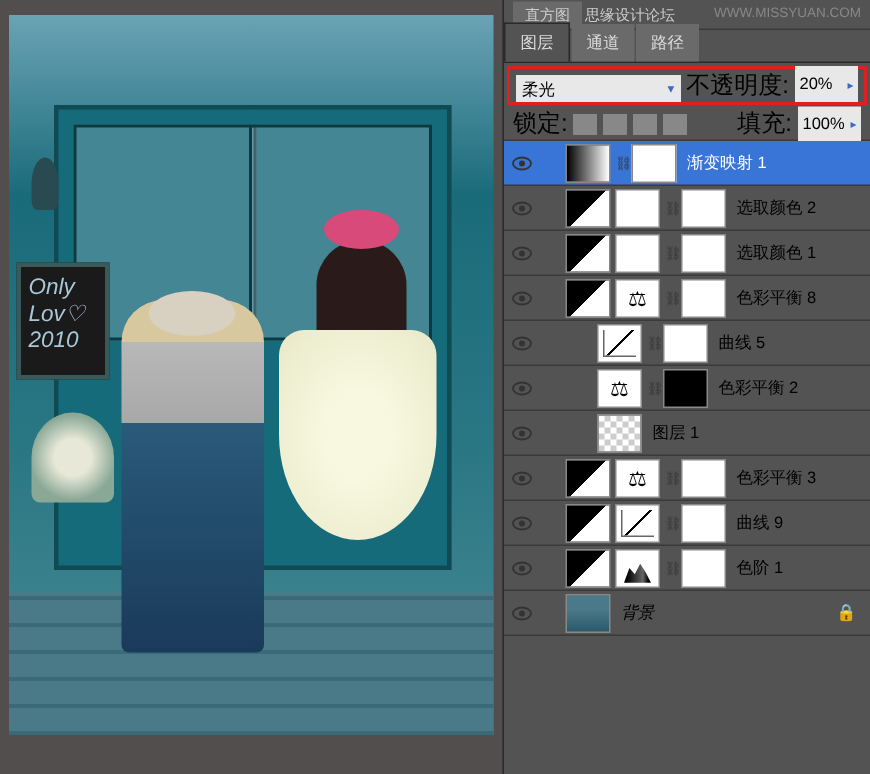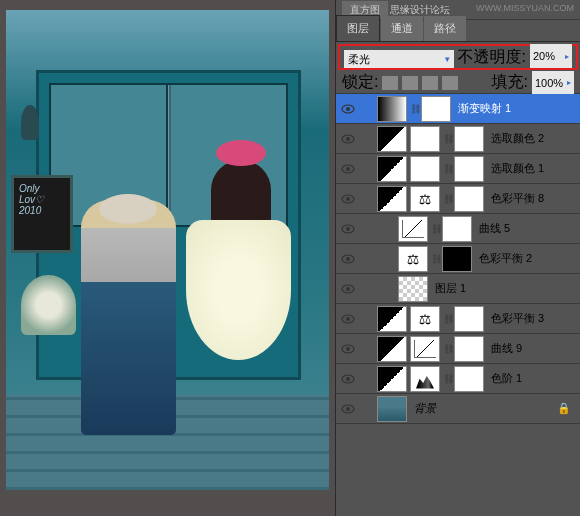--- a/index.html
+++ b/index.html
@@ -3,21 +3,21 @@
 <meta charset="utf-8">
 <style>
 *{margin:0;padding:0;box-sizing:border-box;font-family:"Microsoft YaHei","SimSun",sans-serif}
 body{background:#393939;width:580px;height:516px;overflow:hidden;font-size:11px;color:#000}
 .app{display:flex;height:100%}
 .canvas{width:335px;height:516px;background:#534e4e;display:flex;align-items:flex-start;justify-content:center;padding:4px 0}
 .photo{width:323px;height:480px;background:linear-gradient(180deg,#6aa3b5 0%,#1a6b7a 25%,#2a7784 60%,#4a8a96 100%);position:relative;overflow:hidden;margin-top:6px}
 .door{position:absolute;top:60px;left:30px;width:265px;height:310px;background:#156b7a;border:3px solid #104a54}
 .door::before{content:"";position:absolute;top:10px;left:10px;width:118px;height:140px;background:rgba(180,200,210,.3);border:2px solid #0d3a42}
 .door::after{content:"";position:absolute;top:10px;right:10px;width:118px;height:140px;background:rgba(180,200,210,.3);border:2px solid #0d3a42}
-.board{position:absolute;top:165px;left:5px;width:62px;height:78px;background:#1a1a1a;border:3px solid #3a5a5a;color:#a8c8d8;font-size:10px;padding:5px;font-style:italic}
+.board{position:absolute;top:165px;left:5px;width:62px;height:78px;background:#1a1a1a;border:3px solid #3a5a5a;color:#a8c8d8;font-size:15px;padding:5px;font-style:italic}
 .lamp{position:absolute;top:95px;left:15px;width:18px;height:35px;background:#2a4a52;border-radius:50% 50% 20% 20%}
 .flowers{position:absolute;bottom:155px;left:15px;width:55px;height:60px;background:radial-gradient(circle,#e8e8d8 30%,#8aa896 70%);border-radius:50% 50% 10% 10%}
 .man{position:absolute;bottom:55px;left:75px;width:95px;height:235px;background:linear-gradient(180deg,#d8c8a0 12%,#b8b8b8 12%,#a8a8a8 35%,#2a5a7a 35%,#1a3a5a 100%);border-radius:28px 28px 5px 5px}
 .hat1{position:absolute;bottom:266px;left:93px;width:58px;height:30px;background:#d8d0c0;border-radius:50%}
 .woman{position:absolute;bottom:60px;left:180px;width:105px;height:290px}
 .hat2{position:absolute;top:0;left:30px;width:50px;height:26px;background:#d84a7a;border-radius:50%}
 .dress{position:absolute;top:80px;left:0;width:105px;height:140px;background:radial-gradient(ellipse,#f8f8e0 30%,#e8e8c8 100%);border-radius:20px 20px 60% 60%}
 .hair{position:absolute;top:20px;left:25px;width:60px;height:120px;background:#2a1a1a;border-radius:30px 30px 10px 10px}
 .floor{position:absolute;bottom:0;left:0;width:100%;height:95px;background:repeating-linear-gradient(0deg,#3a6a78 0,#3a6a78 3px,#4a7a88 3px,#4a7a88 18px)}
 .panel{flex:1;background:#535353;display:flex;flex-direction:column;border-left:1px solid #2a2a2a}

